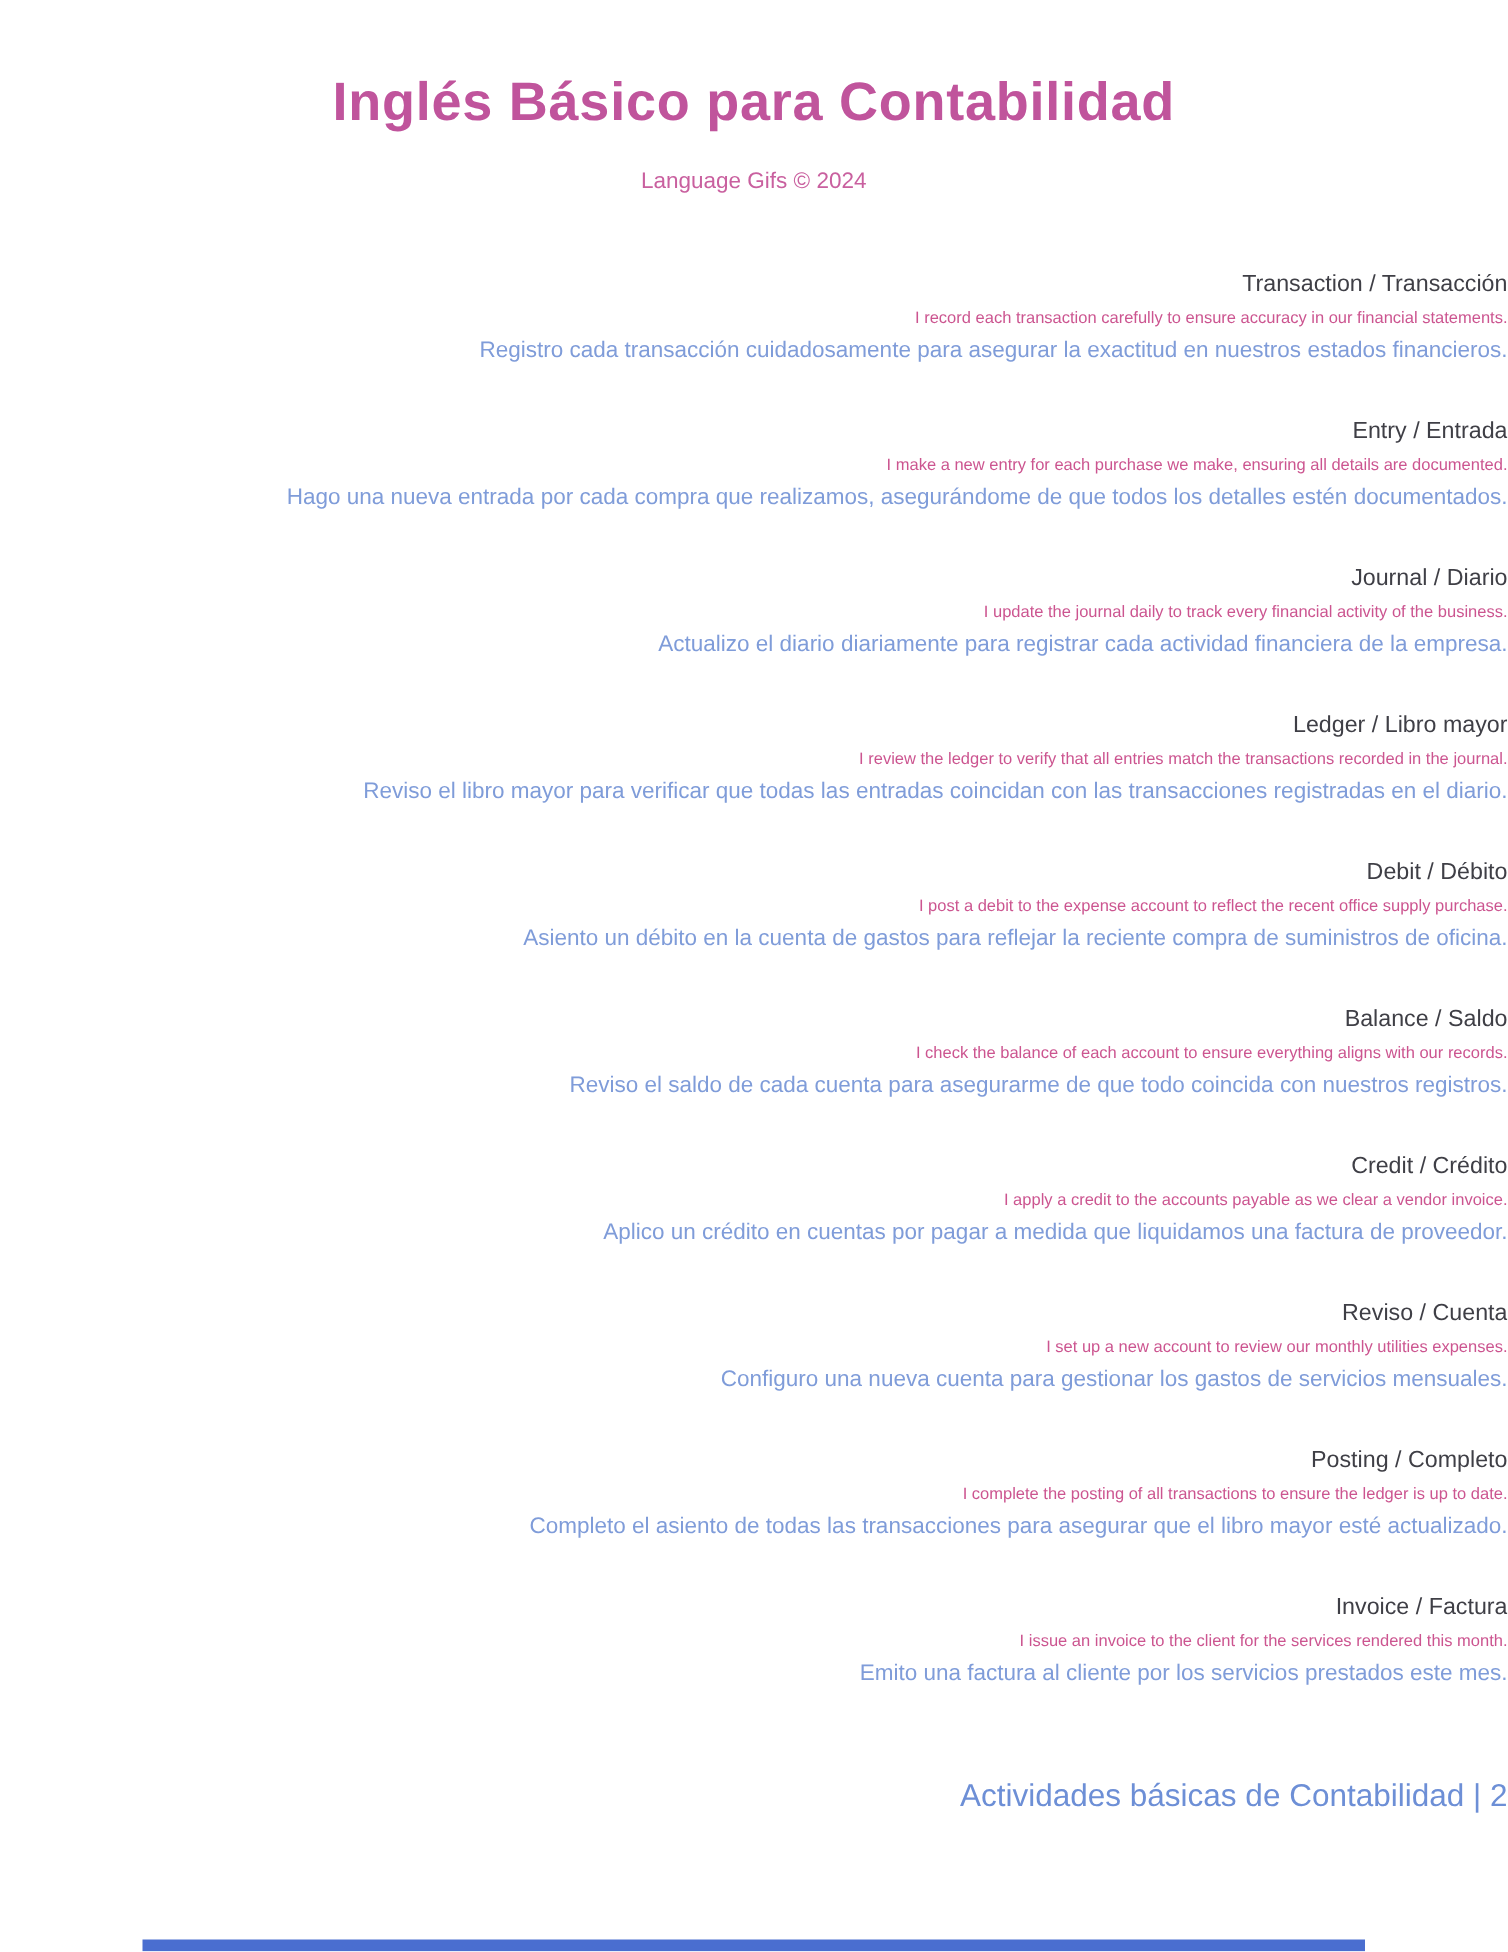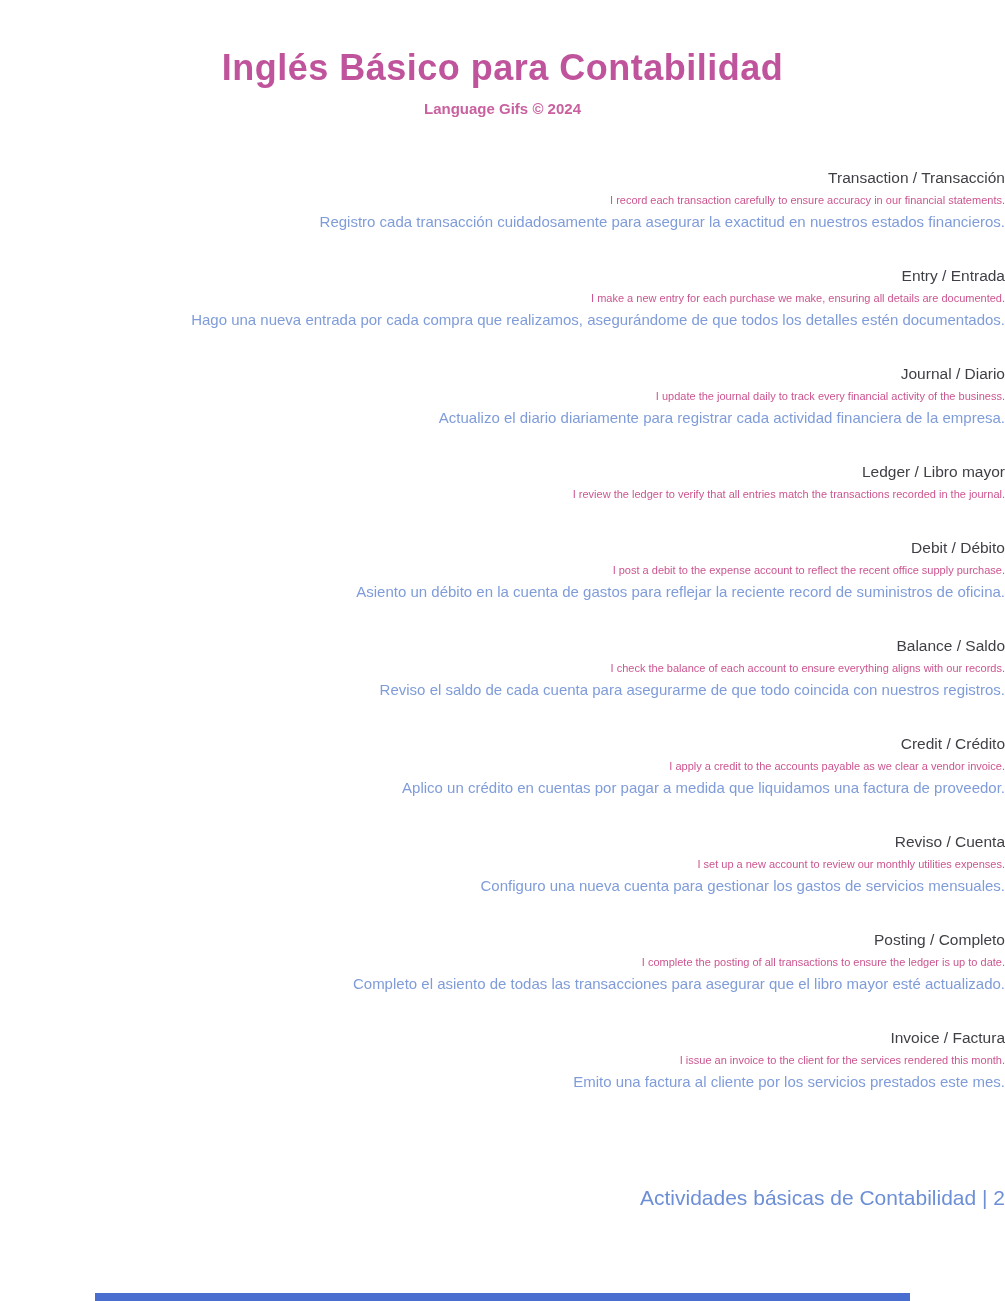--- a/index.html
+++ b/index.html
@@ -30,24 +30,23 @@
     text-align: center;
   }
   .doc-title {
     font-size: 36px;
     font-weight: bold;
     letter-spacing: 0.5px;
     color: var(--title-pink);
     line-height: 1.1;
   }
   .doc-subtitle {
-    margin-top: 12px;
+    margin-top: 24px;
     font-size: 15px;
     color: var(--subtitle-pink);
-    font-weight: bold;
   }
   .entries {
     margin-top: 50px;
     text-align: center;
   }
   .entry {
     margin-bottom: 32px;
     text-align: right;
   }
   .entry-term {
@@ -109,26 +108,27 @@
 
     <div class="entry">
       <div class="entry-term">Journal / Diario</div>
       <div class="entry-english">I update the journal daily to track every financial activity of the business.</div>
       <div class="entry-spanish">Actualizo el diario diariamente para registrar cada actividad financiera de la empresa.</div>
     </div>
 
     <div class="entry">
       <div class="entry-term">Ledger / Libro mayor</div>
       <div class="entry-english">I review the ledger to verify that all entries match the transactions recorded in the journal.</div>
+      <div class="entry-spanish">Reviso el libro mayor para verificar que todas las entradas coincidan con las transacciones registradas en el diario.</div>
     </div>
 
     <div class="entry">
       <div class="entry-term">Debit / Débito</div>
       <div class="entry-english">I post a debit to the expense account to reflect the recent office supply purchase.</div>
-      <div class="entry-spanish">Asiento un débito en la cuenta de gastos para reflejar la reciente record de suministros de oficina.</div>
+      <div class="entry-spanish">Asiento un débito en la cuenta de gastos para reflejar la reciente compra de suministros de oficina.</div>
     </div>
 
     <div class="entry">
       <div class="entry-term">Balance / Saldo</div>
       <div class="entry-english">I check the balance of each account to ensure everything aligns with our records.</div>
       <div class="entry-spanish">Reviso el saldo de cada cuenta para asegurarme de que todo coincida con nuestros registros.</div>
     </div>
 
     <div class="entry">
       <div class="entry-term">Credit / Crédito</div>

